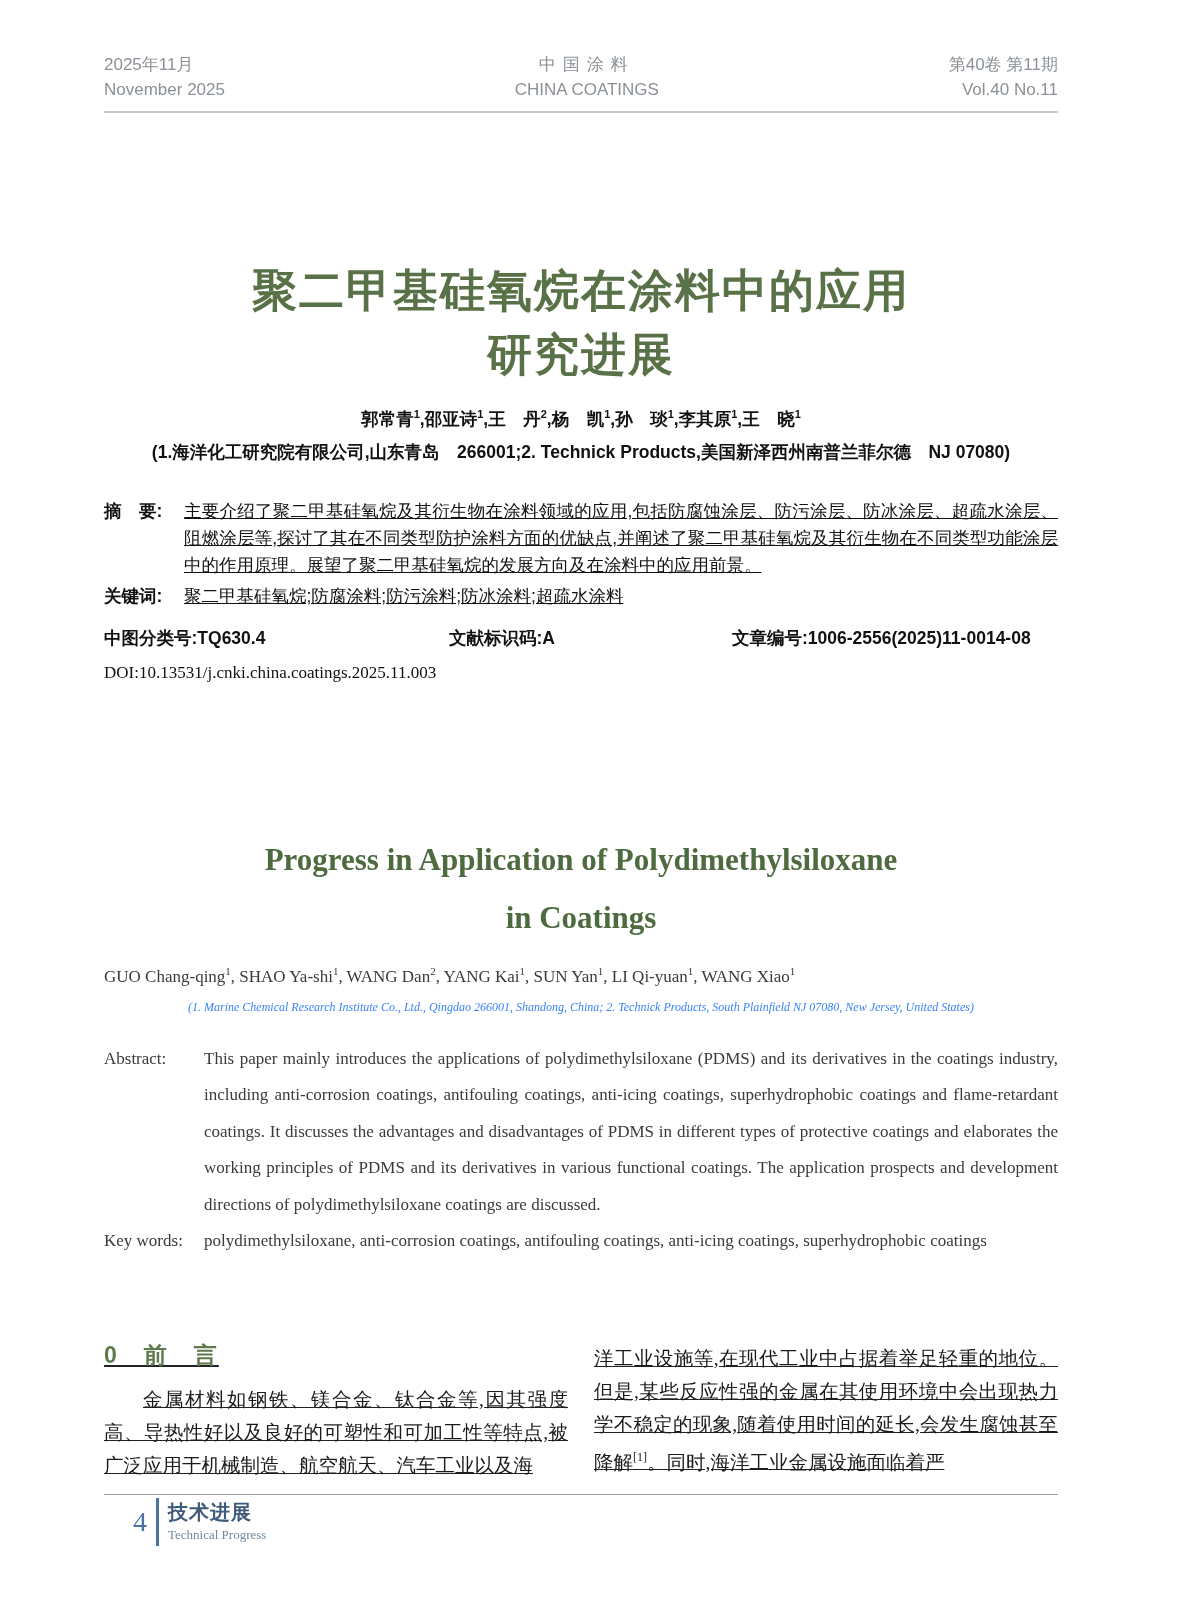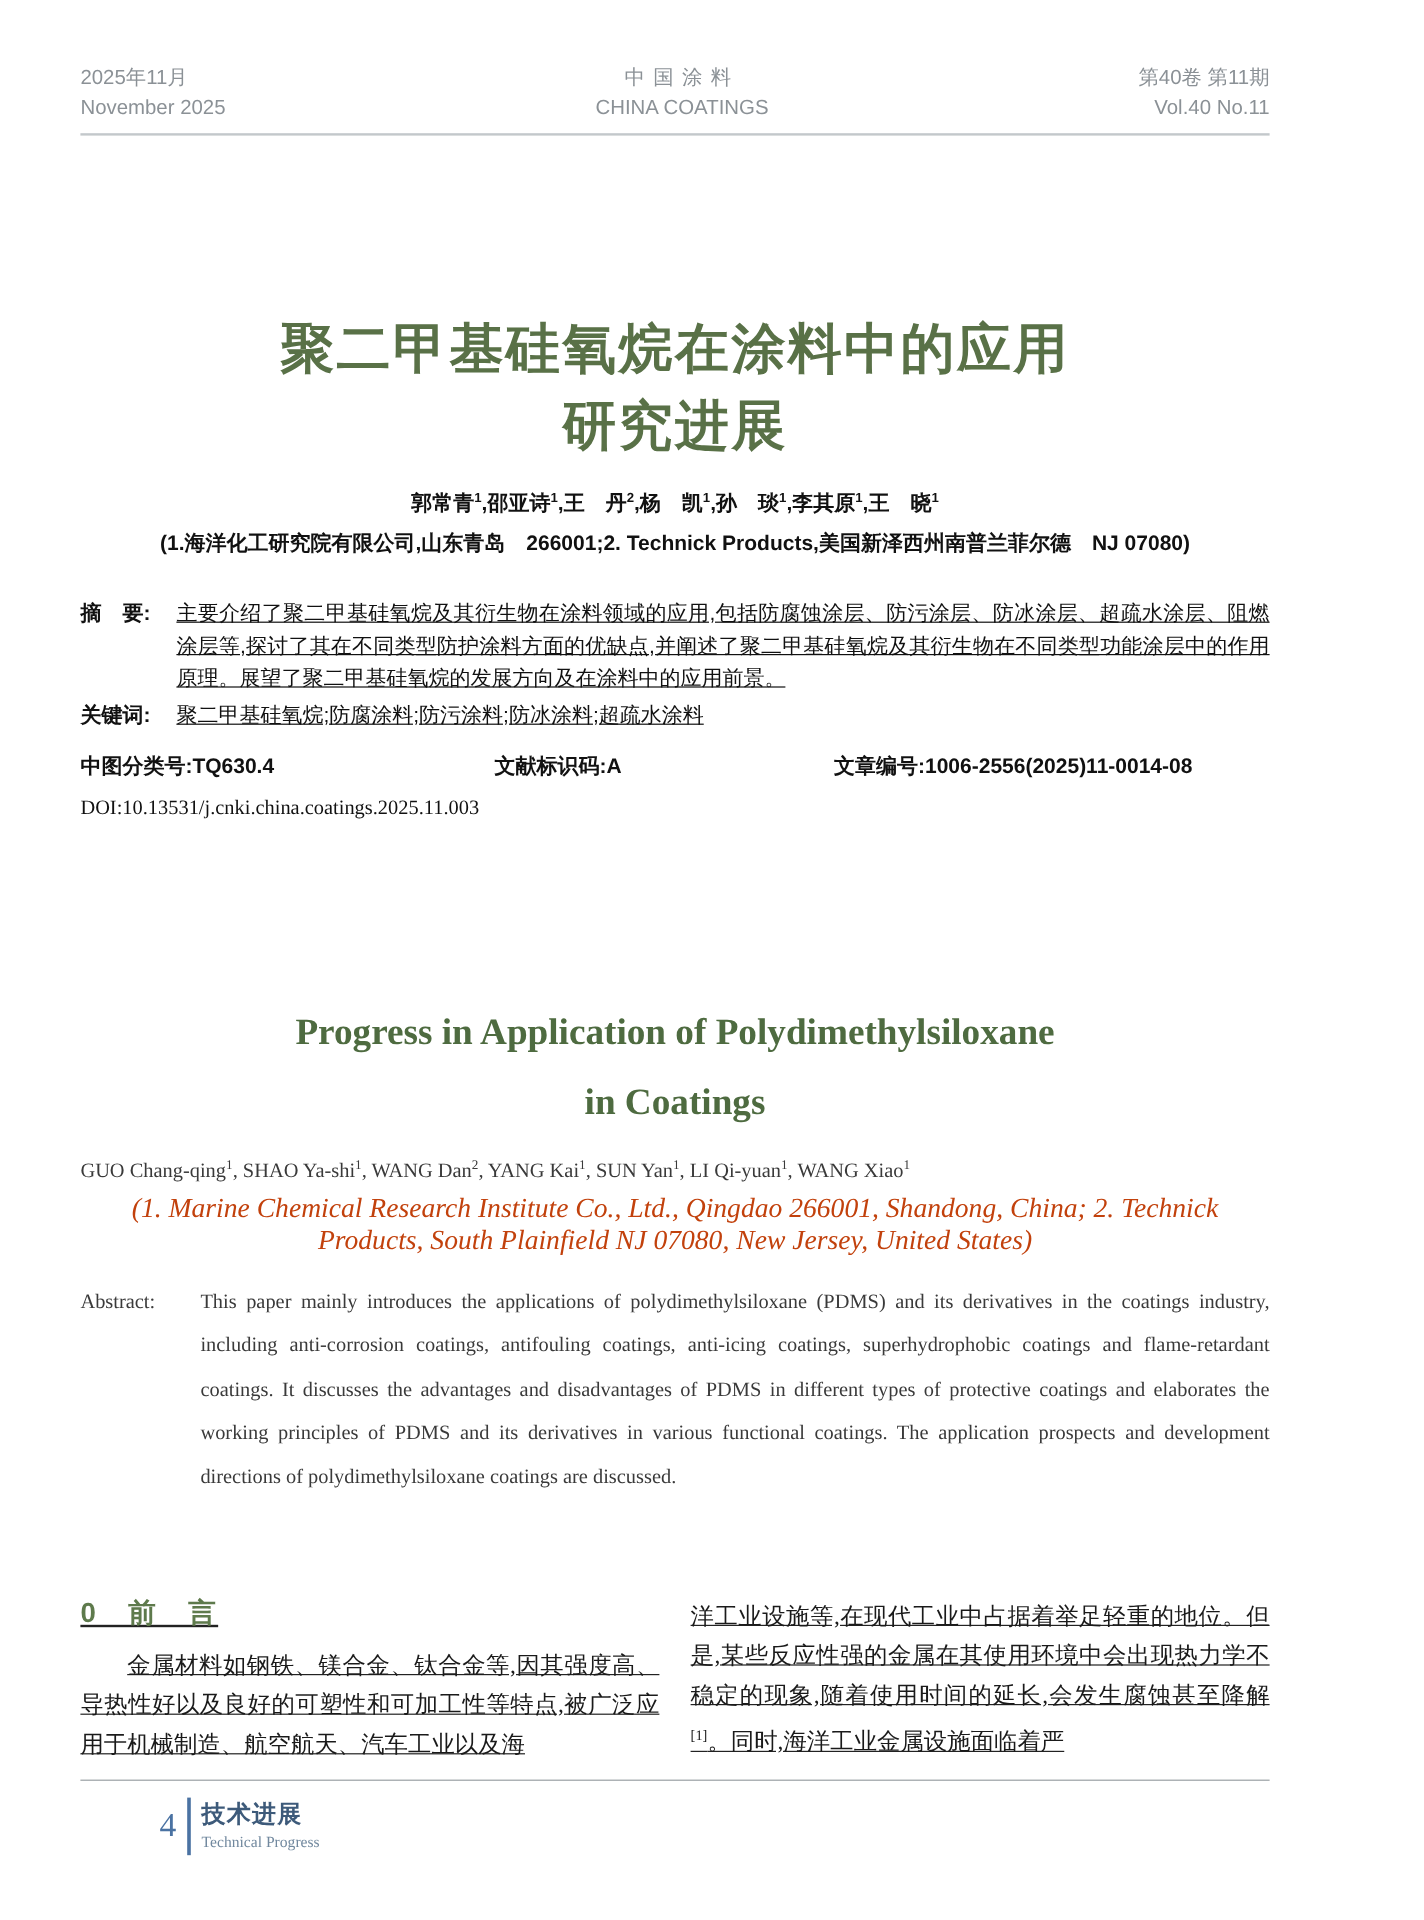--- a/index.html
+++ b/index.html
@@ -4,21 +4,21 @@
 <style>
   * { box-sizing: border-box; }
   html,body { margin:0; padding:0; background:#ffffff; }
   .page {
     position: relative;
     width: 1187px;
     height: 1600px;
     background:#ffffff;
     font-family: "Liberation Sans", sans-serif;
     color:#222;
-    padding: 52px 129px 0 67px;
+    padding: 52px 129px 0 104px;
     overflow: hidden;
   }
   
   .journal-header {
     display:flex; justify-content:space-between; align-items:flex-start;
     color:#8b9196; font-size:17px; line-height:25px;
   }
   .h-center { text-align:center; }
   .h-right  { text-align:right; }
   .journal-zh { letter-spacing:7px; }
@@ -53,21 +53,21 @@
     font-family:"Liberation Serif", serif;
     font-size:31px; line-height:58px; font-weight:700; color:#4e6b40;
   }
   .authors-en {
     margin-top:18px; 
     font-family:"Liberation Serif", serif; font-size:17px; color:#3a3a3a;
   }
   .affil-en {
     margin-top:7px; text-align:center;
     font-family:"Liberation Serif", serif; font-style:italic;
-    font-size:23px; line-height:27px; color:#c2410c; padding:0 10px;
+    font-size:12px; line-height:27px; color:#3b82f6; padding:0 10px;
   }
   .hang-en { display:flex; font-family:"Liberation Serif", serif; font-size:17px; line-height:36.5px; color:#3a3a3a;gap:20px; }
   .hang-en .hang-label { flex:none; width:80px; white-space:pre; }
   .hang-en .hang-body  { flex:1; text-align:justify; }
   .abstract-en { margin-top:20px; }
   .keywords-en { margin-top:0; }
 
   
   .columns { margin-top:80px; display:flex; gap:26px;text-decoration:underline; }
   .col { flex:1; min-width:0; }
@@ -152,20 +152,24 @@
 
   <div class="authors-en"><span>GUO Chang-qing</span><sup>1</sup>, <span>SHAO Ya-shi</span><sup>1</sup>, <span>WANG Dan</span><sup>2</sup>, <span>YANG Kai</span><sup>1</sup>, <span>SUN Yan</span><sup>1</sup>, <span>LI Qi-yuan</span><sup>1</sup>, <span>WANG Xiao</span><sup>1</sup></div>
 
   <div class="affil-en">(1. Marine Chemical Research Institute Co., Ltd., Qingdao 266001, Shandong, China; 2. Technick Products, South Plainfield NJ 07080, New Jersey, United States)</div>
 
   <div class="hang-en abstract-en">
     <span class="hang-label">Abstract:</span>
     <span class="hang-body">This paper mainly introduces the applications of polydimethylsiloxane (PDMS) and its derivatives in the coatings industry, including anti-corrosion coatings, antifouling coatings, anti-icing coatings, superhydrophobic coatings and flame-retardant coatings. It discusses the advantages and disadvantages of PDMS in different types of protective coatings and elaborates the working principles of PDMS and its derivatives in various functional coatings. The application prospects and development directions of polydimethylsiloxane coatings are discussed.</span>
   </div>
 
+  <div class="hang-en keywords-en">
+    <span class="hang-label">Key words:</span>
+    <span class="hang-body">polydimethylsiloxane, anti-corrosion coatings, antifouling coatings, anti-icing coatings, superhydrophobic coatings</span>
+  </div>
 
   <div class="columns">
     <div class="col col-left">
       <h3 class="section-head">0　前　言</h3>
       <p class="body-text">金属材料如钢铁、镁合金、钛合金等,因其强度高、导热性好以及良好的可塑性和可加工性等特点,被广泛应用于机械制造、航空航天、汽车工业以及海</p>
     </div>
     <div class="col col-right">
       <p class="body-text"><span>洋工业设施等,在现代工业中占据着举足轻重的地位。但是,某些反应性强的金属在其使用环境中会出现热力学不稳定的现象,随着使用时间的延长,会发生腐蚀甚至降解</span><sup>[1]</sup><span>。同时,海洋工业金属设施面临着严</span></p>
     </div>
   </div>

